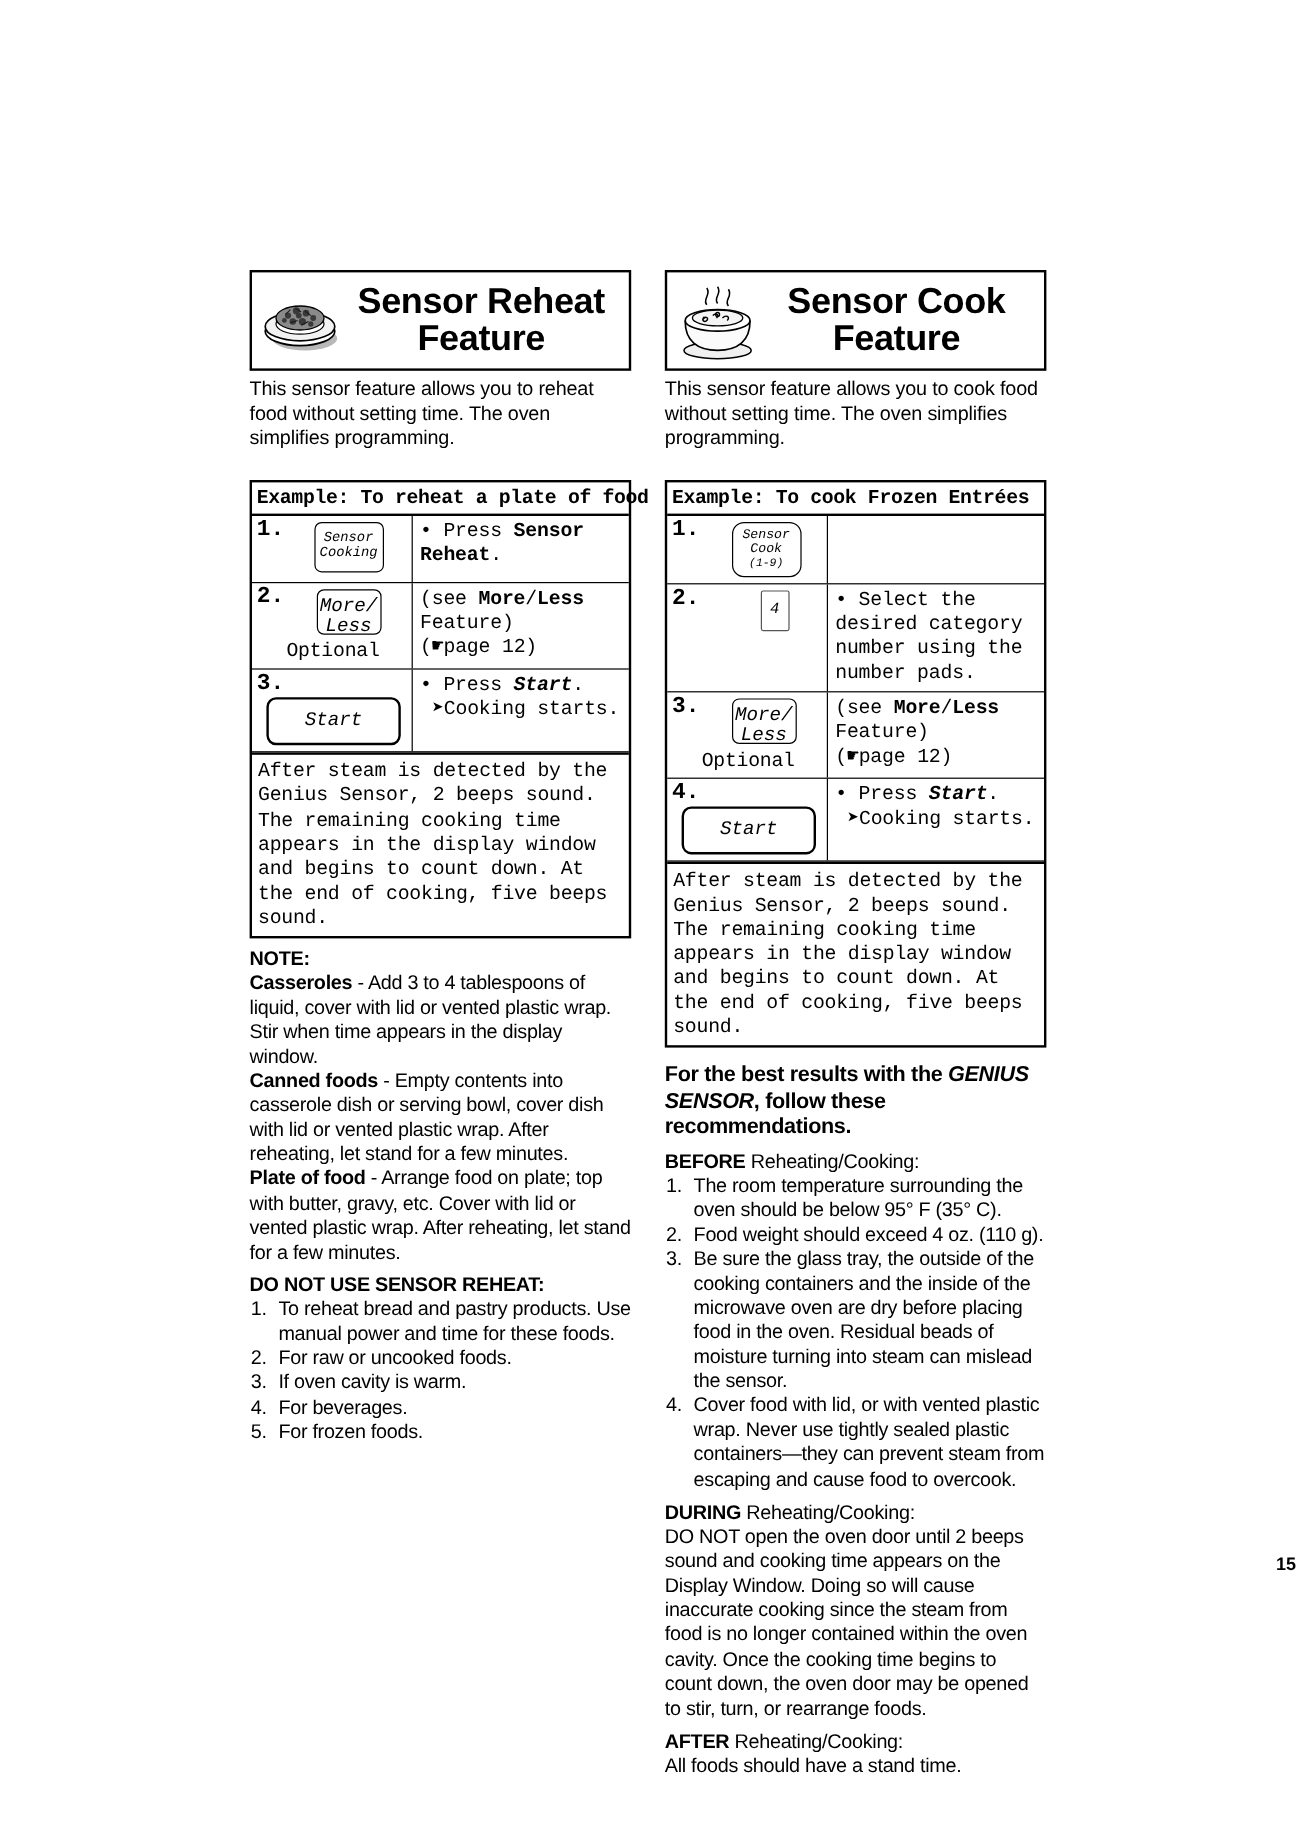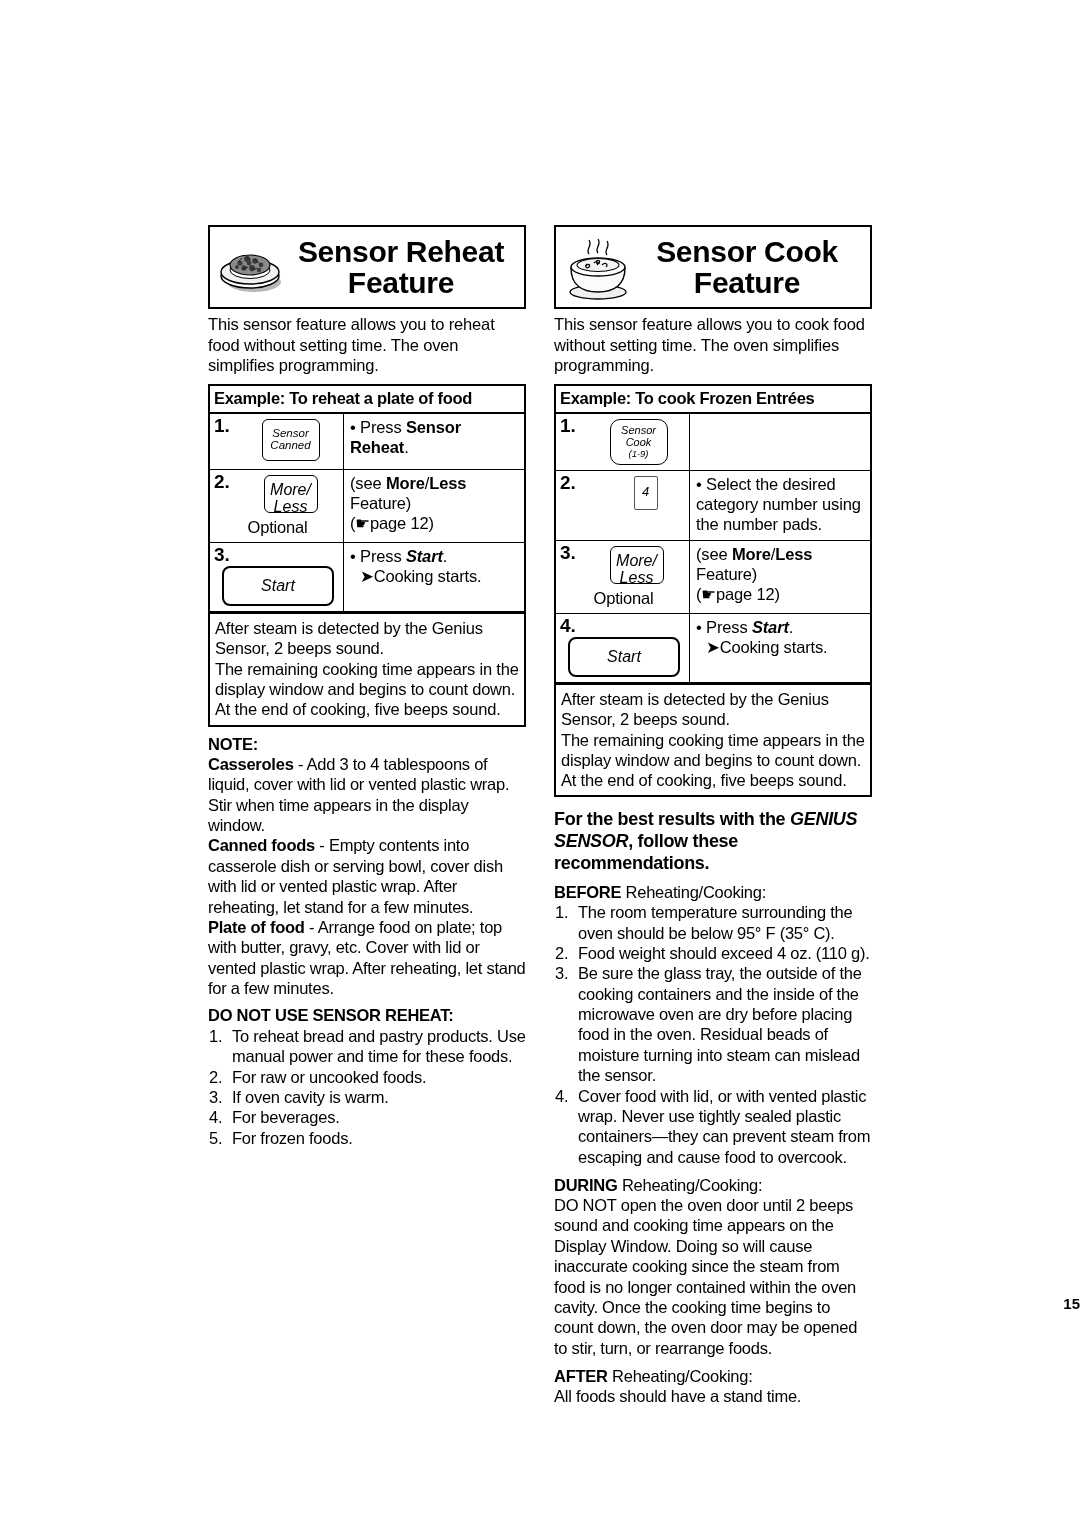--- a/index.html
+++ b/index.html
@@ -58,21 +58,22 @@
   .intro {
     font-size: 16.5px;
     line-height: 1.25;
     margin-top: 5px;
     letter-spacing: -0.15px;
   }
 
   
   .ex-table {
     border: 2px solid #000;
-    margin-top: 8px;
+    margin-top: 24px;
+    font-family: Liberation Mono, monospace;
   }
   .ex-caption {
     font-weight: bold;
     font-size: 16.5px;
     padding: 3px 4px 4px 4px;
     border-bottom: 2px solid #000;
     letter-spacing: -0.3px;
     white-space: nowrap;
   }
   .ex-row {
@@ -276,21 +277,21 @@
 
       <div class="ex-table">
         <div class="ex-caption">Example: To reheat a plate of food</div>
 
         <div class="ex-row">
           <div class="ex-left">
             <span class="step-num">1.</span>
             <div class="btn-wrap">
               <span class="key key-sensor-reheat">
                 <span>Sensor</span><br>
-                <span>Canned</span>
+                <span>Cooking</span>
               </span>
             </div>
           </div>
           <div class="ex-right">
             <span>• Press </span><span class="b">Sensor Reheat</span><span>.</span>
           </div>
         </div>
 
         <div class="ex-row">
           <div class="ex-left">

